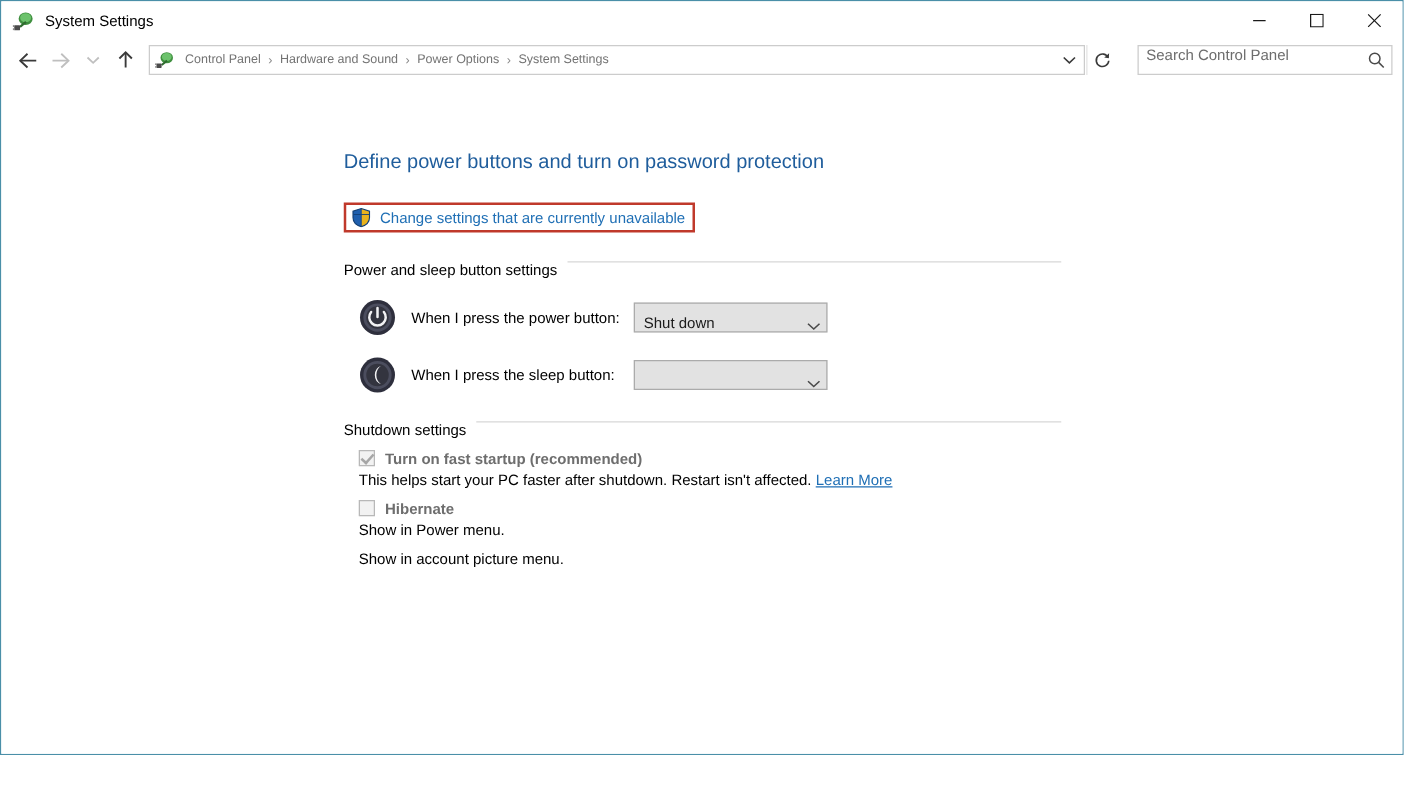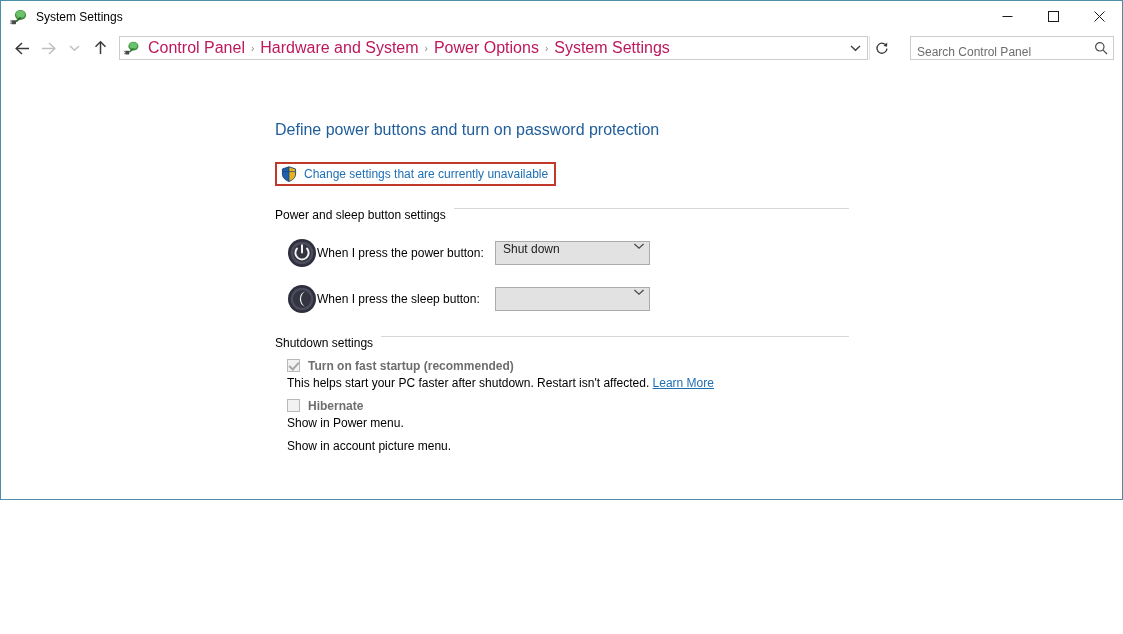--- a/index.html
+++ b/index.html
@@ -8,21 +8,21 @@
     width: 1123px;
     height: 634px;
     overflow: hidden;
     background: #ffffff;
     font-family: "Liberation Sans", sans-serif;
   }
 
   #window {
     position: relative;
     width: 1123px;
-    height: 500px;
+    height: 604px;
     background: #ffffff;
     border: 1px solid #4a8fa8;
     overflow: hidden;
   }
 
   
   #titlebar {
     position: relative;
     height: 31px;
     background: #ffffff;
@@ -80,22 +80,22 @@
     padding: 0 2px 0 4px;
     min-width: 0;
   }
   #addr-icon {
     width: 16px; height: 16px;
     position: relative;
     flex: none;
     margin-right: 3px;
   }
   .crumb {
-    font-size: 16px;
-    color: #be185d;
+    font-size: 10px;
+    color: #737373;
     padding: 0 5px;
     white-space: nowrap;
     line-height: 22px;
   }
   .crumb-sep {
     color: #8a8a8a;
     font-size: 10px;
     flex: none;
     padding: 0 1px;
   }
@@ -113,21 +113,21 @@
     margin-left: 1px;
     border-left: 1px solid #e3e3e3;
   }
   #searchbox {
     width: 204px;
     height: 24px;
     margin-left: 17px;
     border: 1px solid #cccccc;
     background: #ffffff;
     display: flex;
-    align-items: flex-end;
+    align-items: flex-start;
     flex: none;
   }
   #search-input {
     flex: 1;
     border: none;
     outline: none;
     font-family: "Liberation Sans", sans-serif;
     font-size: 12px;
     color: #1b1b1b;
     padding-left: 6px;
@@ -207,29 +207,30 @@
   .btn-row {
     display: flex;
     align-items: center;
     margin-top: 16px;
     margin-left: 12px;
   }
   .glyph { width: 30px; height: 30px; flex: none; }
   .btn-label {
     font-size: 12px;
     color: #000000;
+    margin-left: 12px;
     width: 178px;
   }
   .combo {
     width: 155px;
     height: 24px;
     background: #e2e2e2;
     border: 1px solid #ababab;
     display: flex;
-    align-items: flex-start;
+    align-items: flex-end;
     padding: 0 4px 0 7px;
   }
   .combo-value {
     flex: 1;
     font-size: 12px;
     color: #1b1b1b;
     white-space: nowrap;
     overflow: hidden;
   }
   .combo-arrow { color: #4a4a4a; flex: none; display: flex; align-items: center; }
@@ -338,21 +339,21 @@
           <ellipse cx="9.4" cy="6.2" rx="5" ry="4.4" fill="#3f8f3f"></ellipse>
           <ellipse cx="9.4" cy="5.5" rx="3.9" ry="3.2" fill="#6cc26c"></ellipse>
           <path d="M9.6 8.5 L5.4 12" stroke="#2f6b2f" stroke-width="1.6" fill="none"></path>
           <rect x="1.2" y="10.8" width="4.1" height="3.6" rx="0.6" fill="#4b4b4b"></rect>
           <rect x="0.1" y="10.7" width="1.3" height="1.3" fill="#888"></rect>
           <rect x="0.1" y="12.9" width="1.3" height="1.3" fill="#888"></rect>
         </svg>
       </div>
       <div class="crumb">Control Panel</div>
       <span class="crumb-sep">›</span>
-      <div class="crumb">Hardware and System</div>
+      <div class="crumb">Hardware and Sound</div>
       <span class="crumb-sep">›</span>
       <div class="crumb">Power Options</div>
       <span class="crumb-sep">›</span>
       <div class="crumb">System Settings</div>
       <div class="addr-spacer"></div>
       <div id="addr-dropdown">
         <svg width="11" height="8" viewBox="0 0 11 8">
             <path d="M1 2 L5.5 6.3 L10 2" fill="none" stroke="#3a3a3a" stroke-width="1.3"></path>
           </svg>
       </div>

